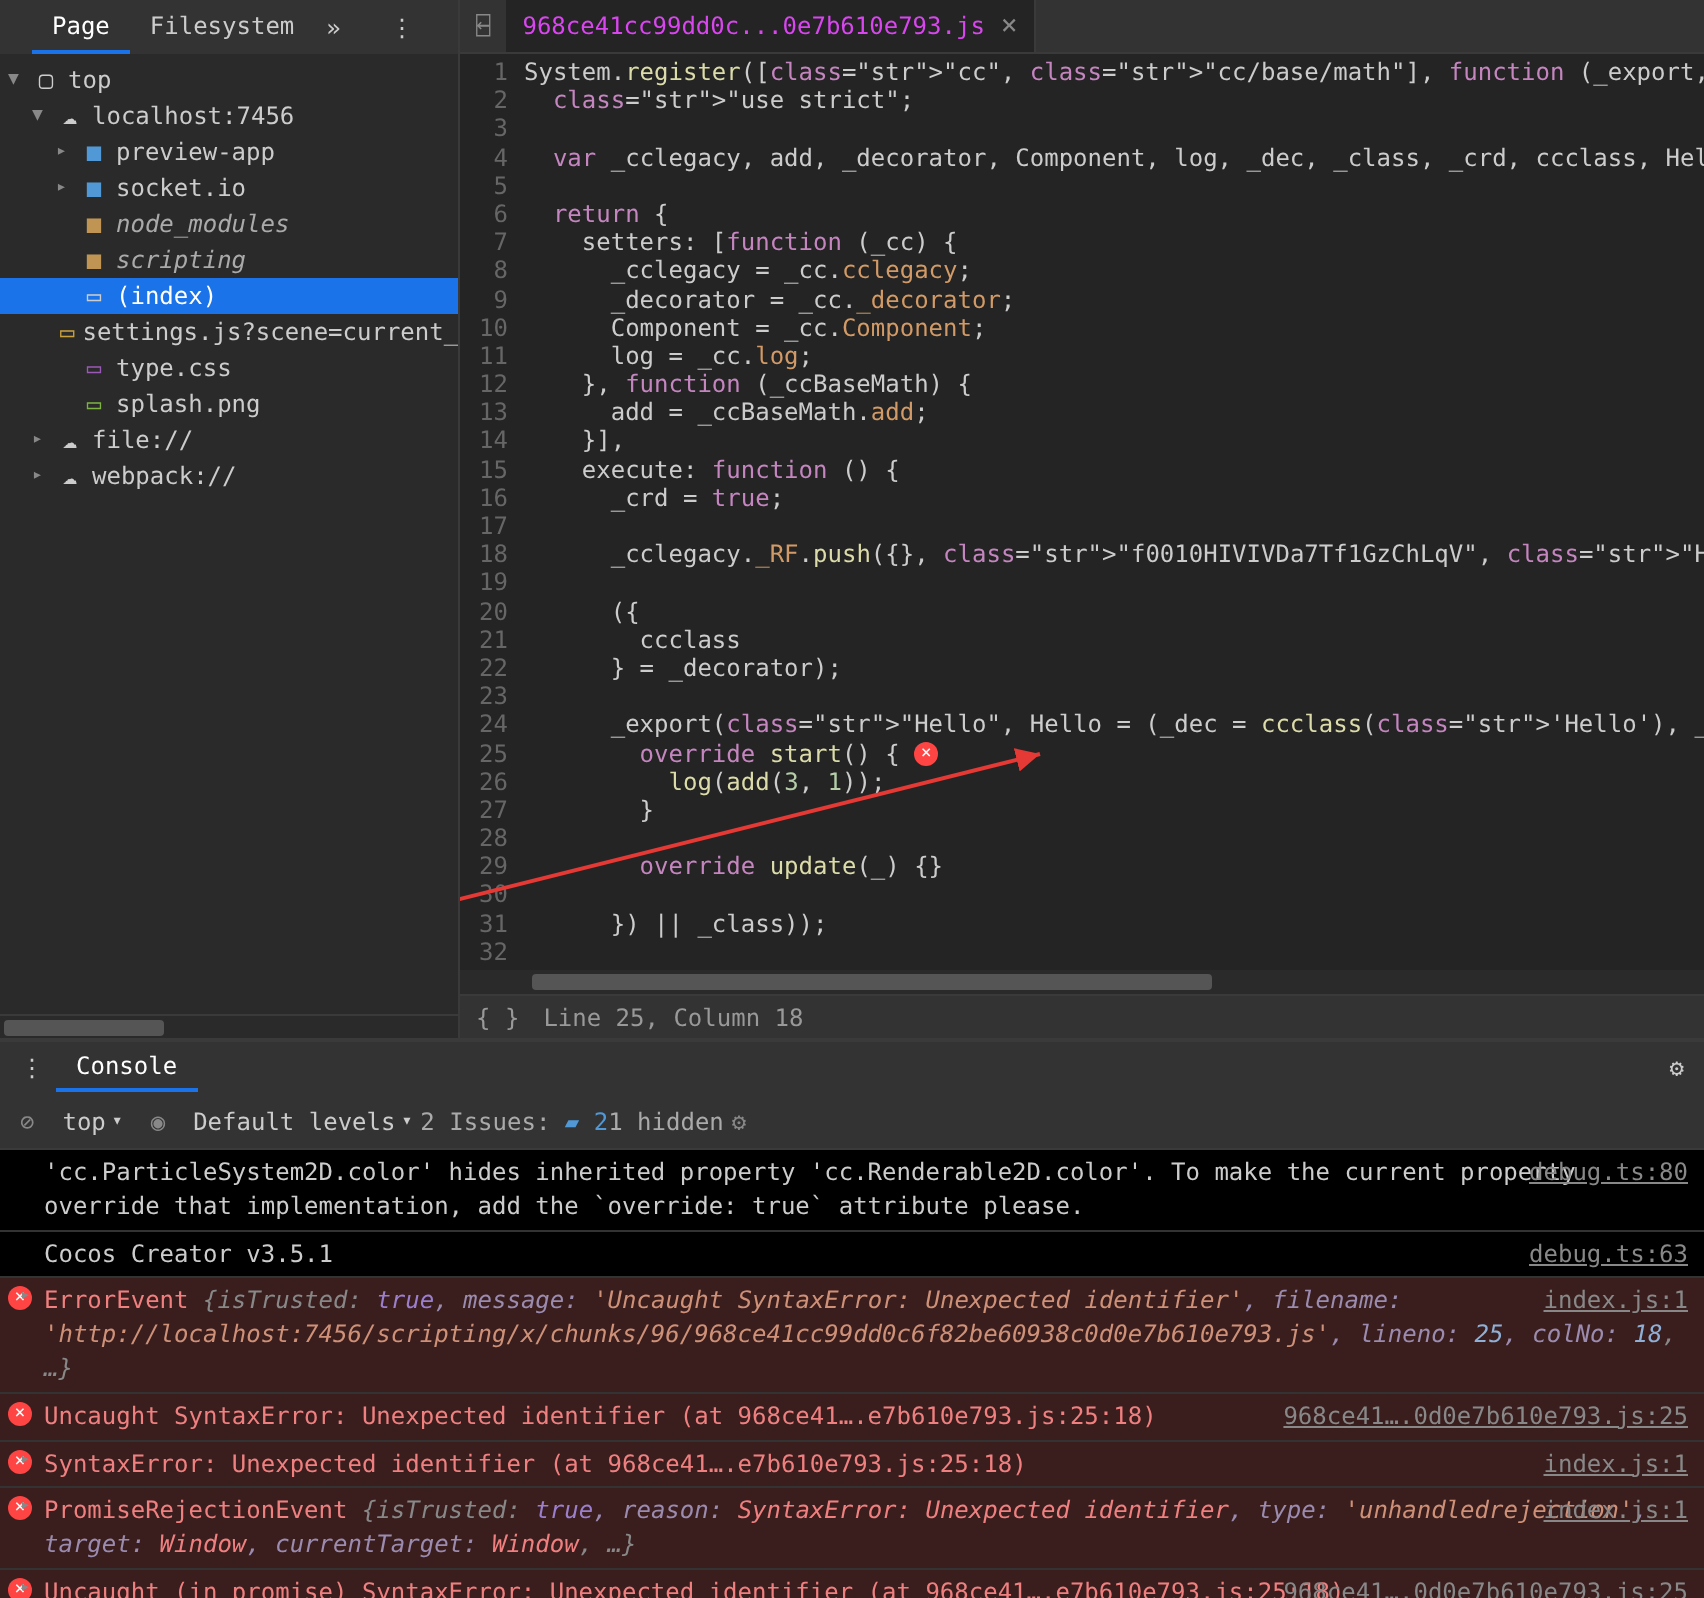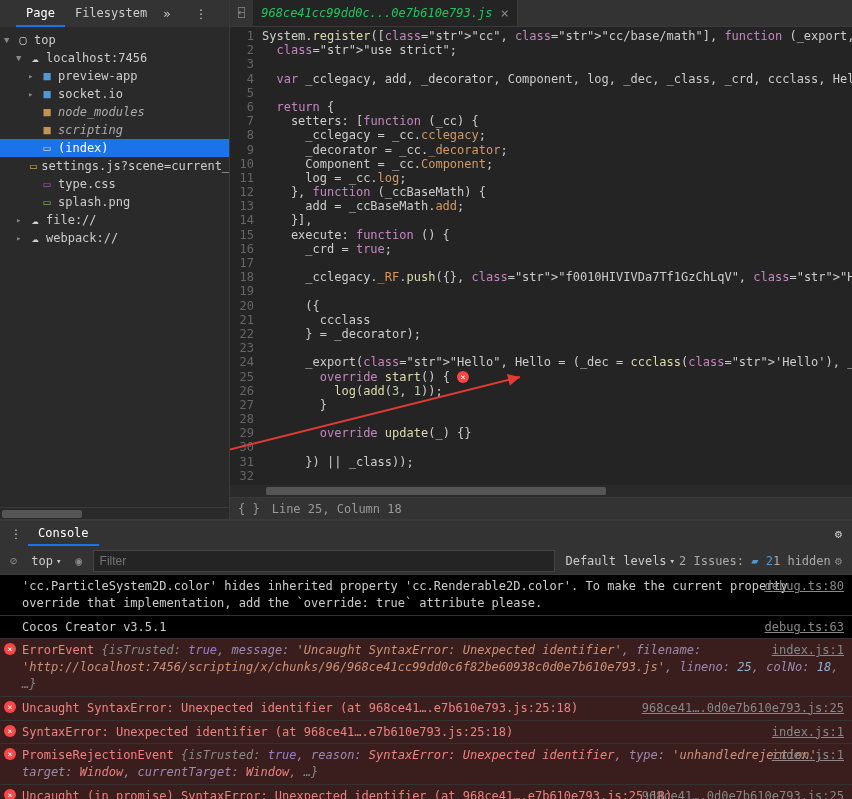--- a/index.html
+++ b/index.html
@@ -26,21 +26,21 @@
 .file-white { color: #ccc; }
 .cloud-icon { color: #ccc; }
 .italic { font-style: italic; color: #aaa; }
 .sidebar-scroll { height: 12px; background: #2a2a2a; border-top: 1px solid #3a3a3a; position: relative; }
 .sidebar-thumb { position: absolute; left: 2px; top: 2px; width: 80px; height: 8px; background: #555; border-radius: 2px; }
 
 .editor-panel { flex: 1; display: flex; flex-direction: column; background: #242424; }
 .editor-tabs { display: flex; align-items: center; background: #333; height: 27px; border-bottom: 1px solid #3a3a3a; }
 .editor-tab-icon { padding: 0 8px; color: #888; cursor: pointer; }
 .editor-tab { display: flex; align-items: center; background: #242424; padding: 5px 8px; border-right: 1px solid #3a3a3a; font-family: sans-serif; }
-.editor-tab-name { color: #22c55e; font-style: italic; }
+.editor-tab-name { color: #d946ef; }
 .editor-tab-close { margin-left: 8px; color: #888; cursor: pointer; font-size: 14px; }
 .editor-body { flex: 1; display: flex; overflow: hidden; position: relative; }
 .gutter { width: 32px; background: #242424; text-align: right; padding: 2px 8px 2px 0; color: #666; user-select: none; }
 .gutter div { height: 14.2px; line-height: 14.2px; }
 .code { flex: 1; padding: 2px 0; color: #ccc; white-space: pre; overflow: hidden; }
 .code-line { height: 14.2px; line-height: 14.2px; }
 .kw { color: #c586c0; }
 .fn { color: #dcdcaa; }
 .prop { color: #d19a66; }
 .num { color: #b5cea8; }
@@ -231,21 +231,20 @@
     <div class="console-tab active">Console</div>
     <span class="console-gear">⚙</span>
   </div>
   <div class="console-toolbar">
     <span class="tb-icon">⊘</span>
     <span class="tb-select">
         <span>top</span>
         <span style="font-size:9px">▾</span>
       </span>
     <span class="tb-icon">◉</span>
-    <input class="filter-input" placeholder="Filter" style="">
     <div class="tb-right">
       <span class="tb-select">
           <span>Default levels</span> 
           <span style="font-size:9px">▾</span>
         </span>
       <span><span>2 Issues:</span> <span class="issues-badge">▰ <span>2</span></span></span>
       <span>1 hidden</span>
       <span class="tb-icon">⚙</span>
     </div>
   </div>

